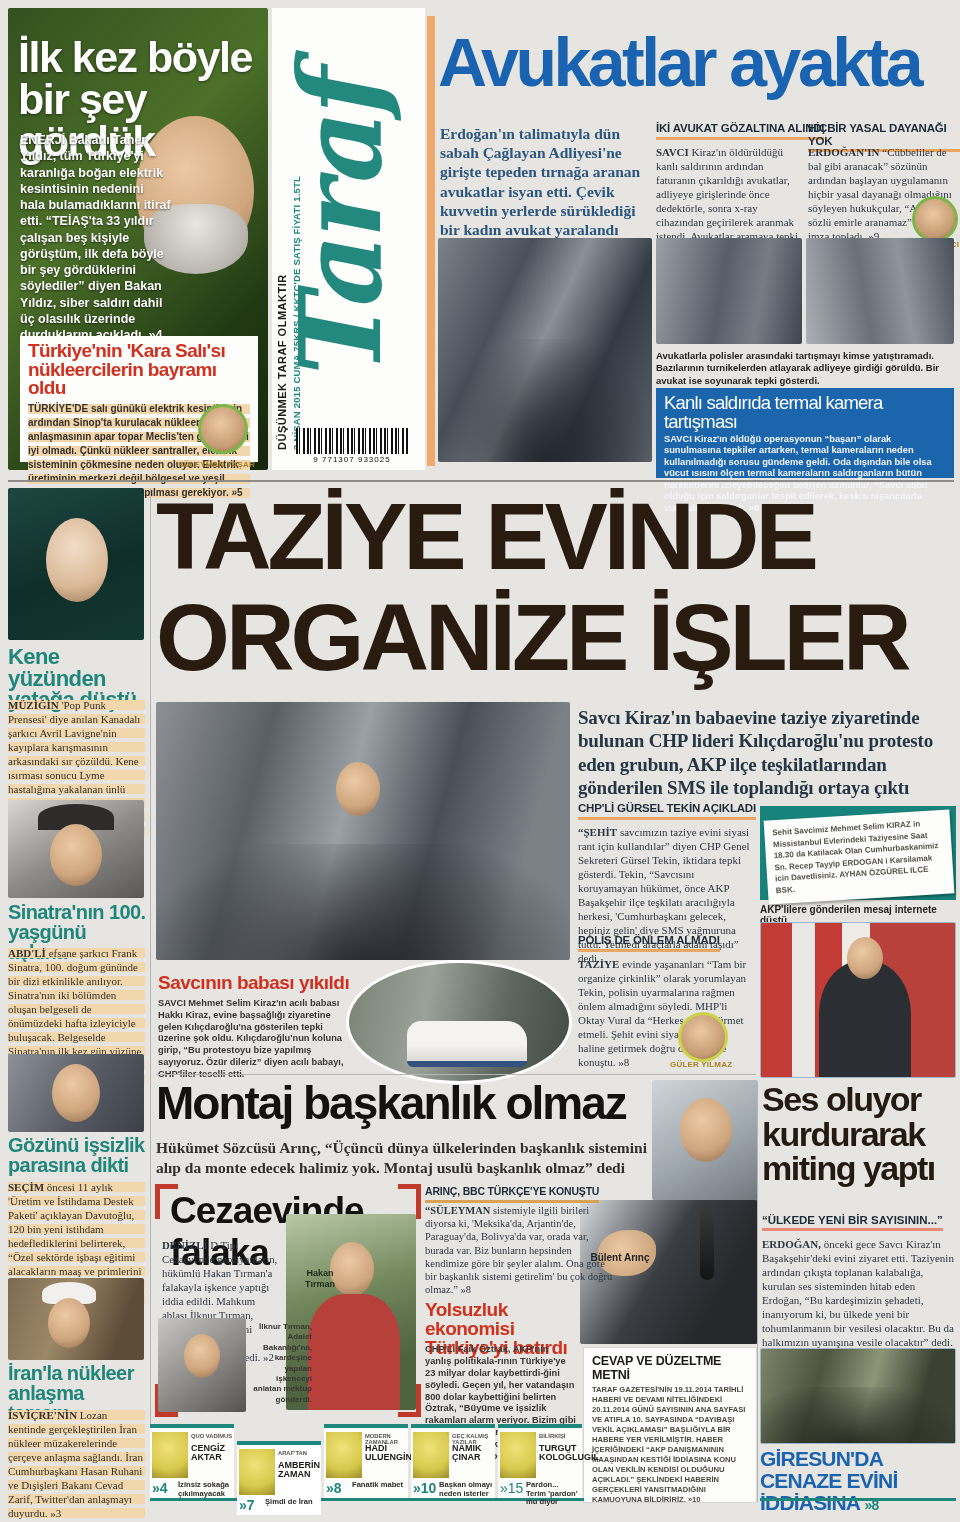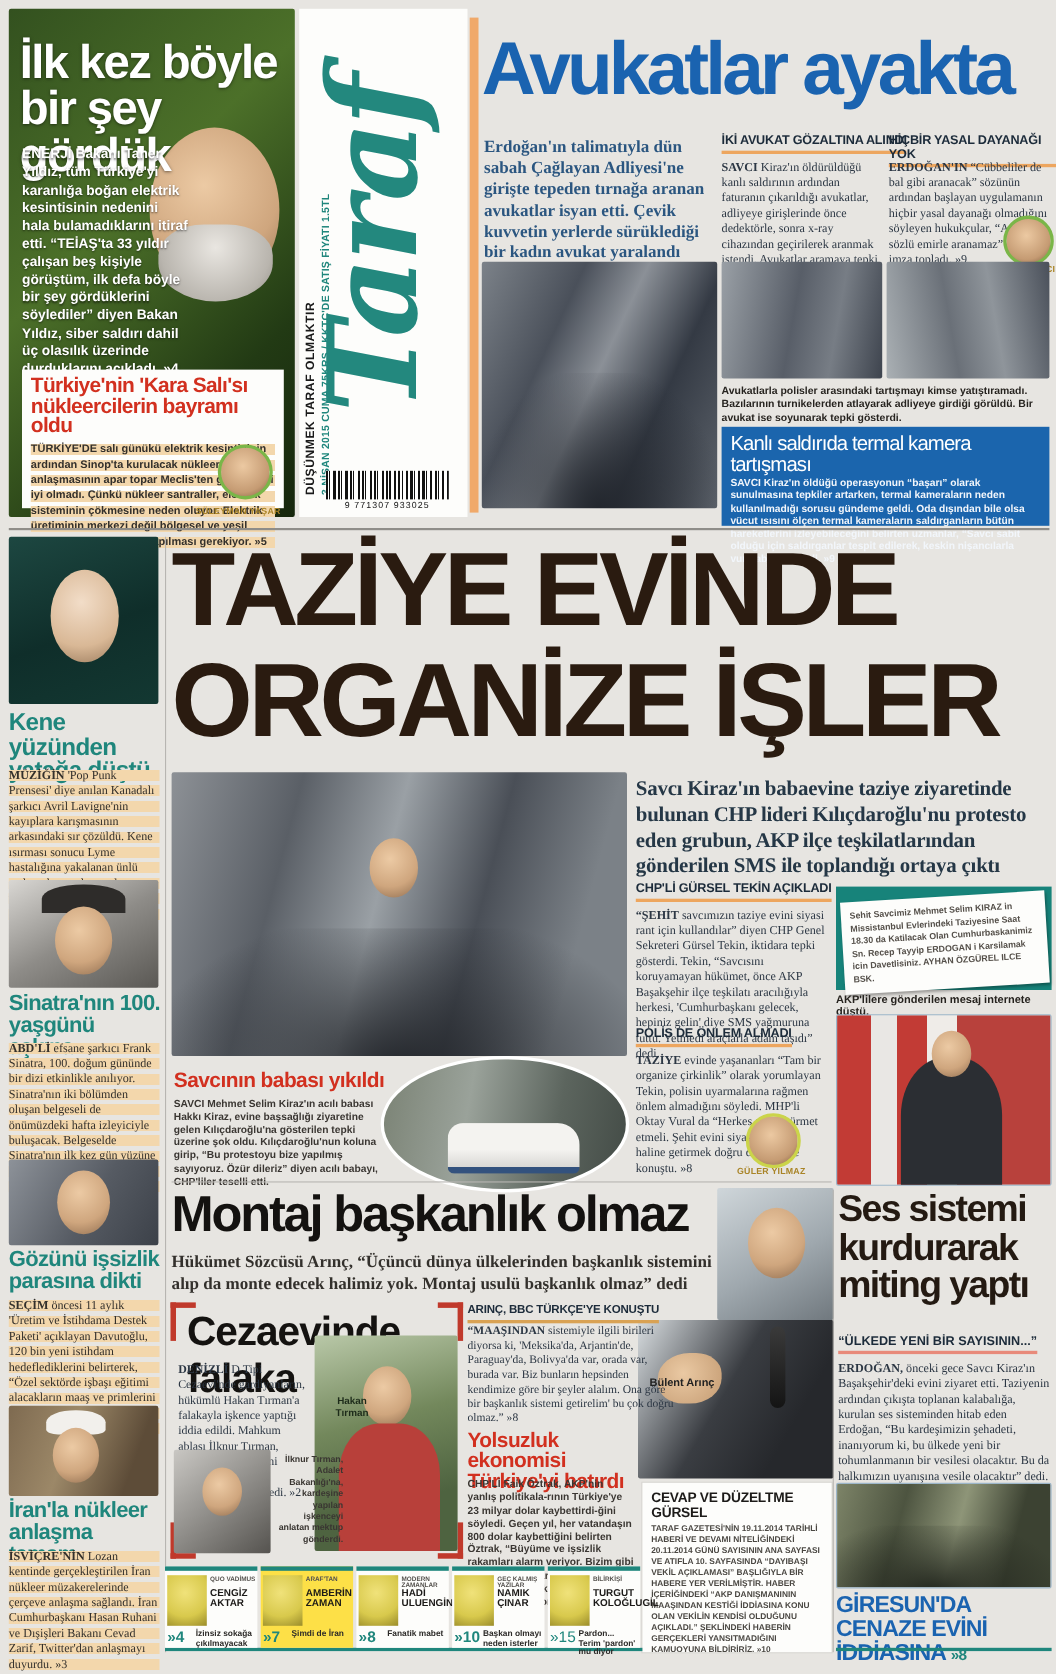--- a/index.html
+++ b/index.html
@@ -147,21 +147,21 @@
   <div class="ph" style="left:652px;top:1080px;width:106px;height:120px;background:linear-gradient(150deg,#cfd6da,#9fa8ae 55%,#70787e);">
     <div class="face" style="left:28px;top:18px;width:52px;height:64px;"></div>
   </div>
   <div class="ph" style="left:580px;top:1200px;width:178px;height:144px;background:linear-gradient(120deg,#d8dde0,#3a3d42 45%,#26282c 75%);">
     <div class="a" style="left:18px;top:30px;width:58px;height:46px;border-radius:50% 40% 50% 40%;background:radial-gradient(circle at 40% 40%,#eac9a3,#c49b72);"></div>
     <div class="a" style="left:120px;top:6px;width:14px;height:74px;border-radius:7px;background:linear-gradient(#3a3a3a,#141414);"></div>
   </div>
   <div class="a" style="left:590px;top:1252px;width:60px;font-size:10px;font-weight:bold;color:#222;text-align:center;line-height:1.2;">Bülent Arınç</div>
 
   <div class="a kick" style="left:425px;top:1186px;font-size:10.5px;border-bottom-color:#d9a254;">ARINÇ, BBC TÜRKÇE'YE KONUŞTU</div>
-  <div class="a body-s lead" style="left:425px;top:1204px;width:190px;font-size:10.5px;line-height:1.26;"><b>“MAAŞINDAN</b> sistemiyle ilgili birileri diyorsa ki, 'Meksika'da, Arjantin'de, Paraguay'da, Bolivya'da var, orada var, burada var. Biz bunların hepsinden kendimize göre bir şeyler alalım. Ona göre bir başkanlık sistemi getirelim' bu çok doğru olmaz.” »8</div>
+  <div class="a body-s lead" style="left:425px;top:1204px;width:190px;font-size:10.5px;line-height:1.26;"><b>“SÜLEYMAN</b> sistemiyle ilgili birileri diyorsa ki, 'Meksika'da, Arjantin'de, Paraguay'da, Bolivya'da var, orada var, burada var. Biz bunların hepsinden kendimize göre bir şeyler alalım. Ona göre bir başkanlık sistemi getirelim' bu çok doğru olmaz.” »8</div>
 
   <div class="a" style="left:425px;top:1300px;width:165px;font-size:19px;line-height:1.0;font-weight:bold;color:#d2301f;letter-spacing:-0.5px;">Yolsuzluk ekonomisi Türkiye'yi batırdı</div>
   <div class="a lead" style="left:425px;top:1344px;width:152px;font-size:9.3px;line-height:1.28;font-weight:bold;color:#3a3632;"><b>CHP'Lİ</b> Faik Öztrak, AKP'nin yanlış politikala-rının Türkiye'ye 23 milyar dolar kaybettirdi-ğini söyledi. Geçen yıl, her vatandaşın 800 dolar kaybettiğini belirten Öztrak, “Büyüme ve işsizlik rakamları alarm veriyor. Bizim gibi bir ülke daha var o da Brezilya. Çünkü oranın ekonomisi de yolsuzluk ekonomisi” dedi. »6</div>
 
   <div class="a" style="left:155px;top:1184px;width:18px;height:30px;border-left:5px solid #c0392b;border-top:5px solid #c0392b;"></div>
   <div class="a" style="left:398px;top:1184px;width:18px;height:30px;border-right:5px solid #c0392b;border-top:5px solid #c0392b;"></div>
   <div class="a" style="left:155px;top:1384px;width:18px;height:28px;border-left:5px solid #c0392b;border-bottom:5px solid #c0392b;"></div>
   <div class="a" style="left:398px;top:1384px;width:18px;height:28px;border-right:5px solid #c0392b;border-bottom:5px solid #c0392b;"></div>
   <div class="a" style="left:170px;top:1190px;width:228px;font-size:37px;font-weight:bold;color:#141210;letter-spacing:-1px;">Cezaevinde falaka</div>
   <div class="a body-s lead" style="left:162px;top:1238px;width:118px;font-size:10.8px;line-height:1.3;"><b>DENİZLİ</b> D Tipi Cezaevi'nde gardiyanların, hükümlü Hakan Tırman'a falakayla işkence yaptığı iddia edildi. Mahkum ablası İlknur Tırman, doktorların kardeşini muayene etmesinin engellendiğini söyledi. »2</div>
@@ -169,26 +169,26 @@
     <div class="face" style="left:44px;top:28px;width:44px;height:54px;"></div>
     <div class="a" style="left:22px;top:80px;width:92px;height:116px;border-radius:40% 40% 0 0;background:#b8403a;"></div>
   </div>
   <div class="a" style="left:292px;top:1268px;width:56px;font-size:9px;font-weight:bold;color:#1d2b1a;line-height:1.2;text-align:center;">Hakan Tırman</div>
   <div class="ph" style="left:158px;top:1318px;width:88px;height:94px;background:linear-gradient(140deg,#c9c7c3,#8a8884 55%,#55534f);">
     <div class="face" style="left:26px;top:16px;width:36px;height:44px;"></div>
   </div>
   <div class="a" style="left:250px;top:1322px;width:62px;font-size:8px;line-height:1.3;font-weight:bold;color:#3a3632;text-align:right;">İlknur Tırman, Adalet Bakanlığı'na, kardeşine yapılan işkenceyi anlatan mektup gönderdi.</div>
 
   <div class="a" style="left:584px;top:1348px;width:172px;height:154px;background:#fdfdfb;padding:6px 8px;box-sizing:border-box;box-shadow:0 0 0 1px #d8d6d2;">
-    <div style="font-size:12.5px;font-weight:bold;color:#1c1a18;letter-spacing:-0.2px;">CEVAP VE DÜZELTME GÜRSEL</div>
+    <div style="font-size:12.5px;font-weight:bold;color:#1c1a18;letter-spacing:-0.2px;">CEVAP VE DÜZELTME METNİ</div>
     <div style="margin-top:3px;font-size:7.6px;line-height:1.32;font-weight:bold;color:#4a4742;">TARAF GAZETESİ'NİN 19.11.2014 TARİHLİ HABERİ VE DEVAMI NİTELİĞİNDEKİ 20.11.2014 GÜNÜ SAYISININ ANA SAYFASI VE ATIFLA 10. SAYFASINDA “DAYIBAŞI VEKİL AÇIKLAMASI” BAŞLIĞIYLA BİR HABERE YER VERİLMİŞTİR. HABER İÇERİĞİNDEKİ “AKP DANIŞMANININ MAAŞINDAN KESTİĞİ İDDİASINA KONU OLAN VEKİLİN KENDİSİ OLDUĞUNU AÇIKLADI.” ŞEKLİNDEKİ HABERİN GERÇEKLERİ YANSITMADIĞINI KAMUOYUNA BİLDİRİRİZ. »10</div>
   </div>
 
   <div class="rule" style="left:757px;top:1082px;width:1px;height:420px;"></div>
-  <div class="a" style="left:762px;top:1082px;width:194px;font-size:34px;line-height:1.02;font-weight:bold;color:#241a12;letter-spacing:-1.5px;">Ses sistemi kurdurarak miting yaptı</div>
+  <div class="a" style="left:762px;top:1082px;width:194px;font-size:34px;line-height:1.02;font-weight:bold;color:#241a12;letter-spacing:-1.5px;">Ses oluyor kurdurarak miting yaptı</div>
   <div class="a" style="left:762px;top:1214px;font-size:11.5px;font-weight:bold;color:#1c2b3a;display:inline-block;border-bottom:3px solid #e88a7a;padding-bottom:2px;">“ÜLKEDE YENİ BİR SAYISININ...”</div>
   <div class="a body-s lead" style="left:762px;top:1238px;width:194px;font-size:11px;line-height:1.27;"><b>ERDOĞAN,</b> önceki gece Savcı Kiraz'ın Başakşehir'deki evini ziyaret etti. Taziyenin ardından çıkışta toplanan kalabalığa, kurulan ses sisteminden hitab eden Erdoğan, “Bu kardeşimizin şehadeti, inanıyorum ki, bu ülkede yeni bir tohumlanmanın bir vesilesi olacaktır. Bu da halkımızın uyanışına vesile olacaktır” dedi. »9</div>
 
   <div class="ph" style="left:760px;top:1348px;width:196px;height:96px;border:1px solid #9db6c9;box-sizing:border-box;
               background:linear-gradient(105deg,#7d8468,#4d5440 30%,#8e9578 55%,#3c4232 80%);">
     <div class="a" style="left:0;bottom:0;width:100%;height:60%;background:radial-gradient(ellipse at 45% 110%,#20241c,rgba(32,36,28,0) 80%);"></div>
   </div>
   <div class="a" style="left:760px;top:1448px;width:198px;font-size:21px;line-height:1.05;font-weight:bold;color:#1a63b0;letter-spacing:-0.8px;">
     <span>GİRESUN'DA CENAZE EVİNİ İDDİASINA</span>
     <span style="font-size:14px;color:#1f867c;">»8</span>
@@ -197,21 +197,21 @@
 
   <div class="a" style="left:150px;top:1424px;width:434px;height:74px;border-bottom:3px solid #1f867c;">
 
     <div class="a" style="left:0;top:0;width:84px;height:70px;background:#fdfdfb;border-top:4px solid #1f867c;">
       <div class="a" style="left:2px;top:4px;width:36px;height:46px;background:radial-gradient(circle at 45% 35%,#f0e27a,#d8c94c 60%,#9a8c2a);"></div>
       <div class="a" style="left:41px;top:5px;width:42px;font-size:5.8px;font-weight:bold;color:#55524e;">QUO VADİMUS</div>
       <div class="a" style="left:41px;top:16px;width:42px;font-size:9px;line-height:1.05;font-weight:bold;color:#1c1a18;">CENGİZ AKTAR</div>
       <div class="a" style="left:2px;top:52px;font-size:14px;font-weight:bold;color:#1f867c;">»4</div>
       <div class="a" style="left:28px;top:53px;width:54px;font-size:7.6px;line-height:1.15;font-weight:bold;color:#2c2a28;">İzinsiz sokağa çıkılmayacak</div>
     </div>
-    <div class="a" style="left:87px;top:0;width:84px;height:70px;background:#fde047;border-top:4px solid #1f867c;">
+    <div class="a" style="left:87px;top:17px;width:84px;height:70px;background:#ffffff;border-top:4px solid #1f867c;">
       <div class="a" style="left:2px;top:4px;width:36px;height:46px;background:radial-gradient(circle at 45% 35%,#f0e27a,#d8c94c 60%,#9a8c2a);"></div>
       <div class="a" style="left:41px;top:5px;width:42px;font-size:5.8px;font-weight:bold;color:#55524e;">ARAF'TAN</div>
       <div class="a" style="left:41px;top:16px;width:42px;font-size:9px;line-height:1.05;font-weight:bold;color:#1c1a18;">AMBERİN ZAMAN</div>
       <div class="a" style="left:2px;top:52px;font-size:14px;font-weight:bold;color:#1f867c;">»7</div>
       <div class="a" style="left:28px;top:53px;width:54px;font-size:7.6px;line-height:1.15;font-weight:bold;color:#2c2a28;">Şimdi de İran</div>
     </div>
     <div class="a" style="left:174px;top:0;width:84px;height:70px;background:#fdfdfb;border-top:4px solid #1f867c;">
       <div class="a" style="left:2px;top:4px;width:36px;height:46px;background:radial-gradient(circle at 45% 35%,#f0e27a,#d8c94c 60%,#9a8c2a);"></div>
       <div class="a" style="left:41px;top:5px;width:42px;font-size:5.8px;font-weight:bold;color:#55524e;">MODERN ZAMANLAR</div>
       <div class="a" style="left:41px;top:16px;width:42px;font-size:9px;line-height:1.05;font-weight:bold;color:#1c1a18;">HADİ ULUENGİN</div>

